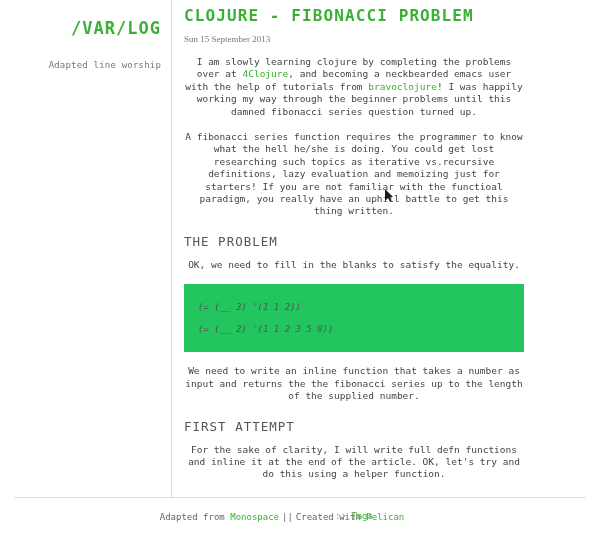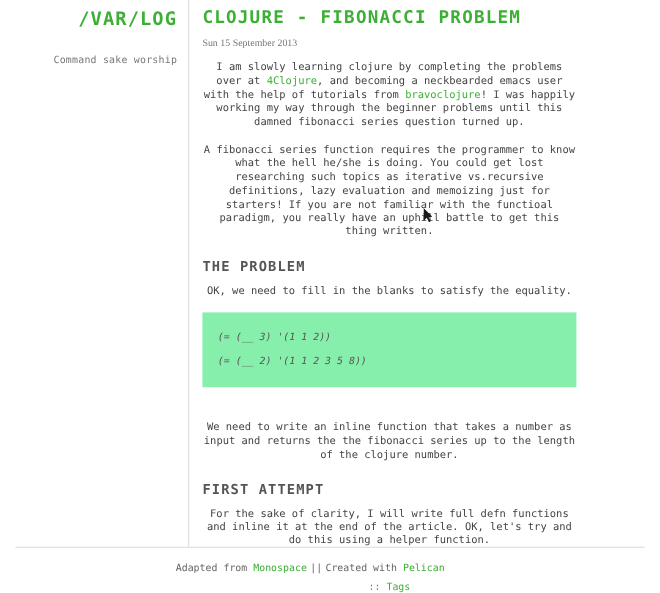--- a/index.html
+++ b/index.html
@@ -26,21 +26,21 @@
   .sidebar {
     position: absolute;
     left: 0;
     top: 0;
     width: 172px;
     height: 497px;
     border-right: 1px solid #dddddd;
     box-sizing: border-box;
     text-align: right;
     padding-right: 10px;
-    padding-top: 6px;
+    padding-top: 16px;
   }
   .site-title {
     display: block;
     font-size: 17px;
     font-weight: bold;
     letter-spacing: 1px;
     color: #3cb034;
     text-decoration: none;
     margin-top: 2px;
   }
@@ -81,29 +81,29 @@
     color: #444444;
     margin: 0 0 13px 0;
     text-align: center;
   }
   a.inline-link {
     color: #3cb034;
     text-decoration: none;
   }
   h2.section-heading {
     font-size: 12.5px;
-    font-weight: bold;
+    font-weight: normal;
     letter-spacing: 1px;
     color: #555555;
     margin: 16px 0 10px 0;
   }
   .code-block {
-    background: #86efac;
+    background: #22c55e;
     padding: 12px 14px;
-    margin: 0 0 31px 0;
+    margin: 0 0 13px 0;
     font-size: 9px;
     line-height: 22px;
     color: #555555;
     font-family: "DejaVu Sans Mono", monospace;
   }
   .code-line {
     display: block;
     white-space: pre;
     font-style: italic;
   }
@@ -156,42 +156,42 @@
   }
   .cursor svg { display: block; }
 </style>
 </head>
 <body>
 
 <div class="page">
 
   <div class="sidebar">
     <a class="site-title" href="#">/VAR/LOG</a>
-    <span class="site-tagline">Command sake worship</span>
+    <span class="site-tagline">Adapted line worship</span>
   </div>
 
   <div class="main">
 
     <h1 class="post-title">CLOJURE - FIBONACCI PROBLEM</h1>
     <div class="post-date">Sun 15 September 2013</div>
 
     <p class="body-text"><span>I am slowly learning clojure by completing the problems over at </span><a class="inline-link" href="#">4Clojure</a><span>, and becoming a neckbearded emacs user with the help of tutorials from </span><a class="inline-link" href="#">bravoclojure</a><span>! I was happily working my way through the beginner problems until this damned fibonacci series question turned up.</span></p>
 
     <p class="body-text">A fibonacci series function requires the programmer to know what the hell he/she is doing. You could get lost researching such topics as iterative vs.recursive definitions, lazy evaluation and memoizing just for starters! If you are not familiar with the functioal paradigm, you really have an uphill battle to get this thing written.</p>
 
     <h2 class="section-heading">THE PROBLEM</h2>
 
     <p class="body-text">OK, we need to fill in the blanks to satisfy the equality.</p>
 
     <div class="code-block">
       <span class="code-line">(= (__ 3) '(1 1 2))</span>
       <span class="code-line">(= (__ 2) '(1 1 2 3 5 8))</span>
     </div>
 
-    <p class="body-text">We need to write an inline function that takes a number as input and returns the the fibonacci series up to the length of the clojure number.</p>
+    <p class="body-text">We need to write an inline function that takes a number as input and returns the the fibonacci series up to the length of the supplied number.</p>
 
     <h2 class="section-heading">FIRST ATTEMPT</h2>
 
     <p class="body-text">For the sake of clarity, I will write full defn functions and inline it at the end of the article. OK, let's try and do this using a helper function.</p>
 
     <div class="tags-row">
       <a href="#">:: Tags</a>
     </div>
 
   </div>

